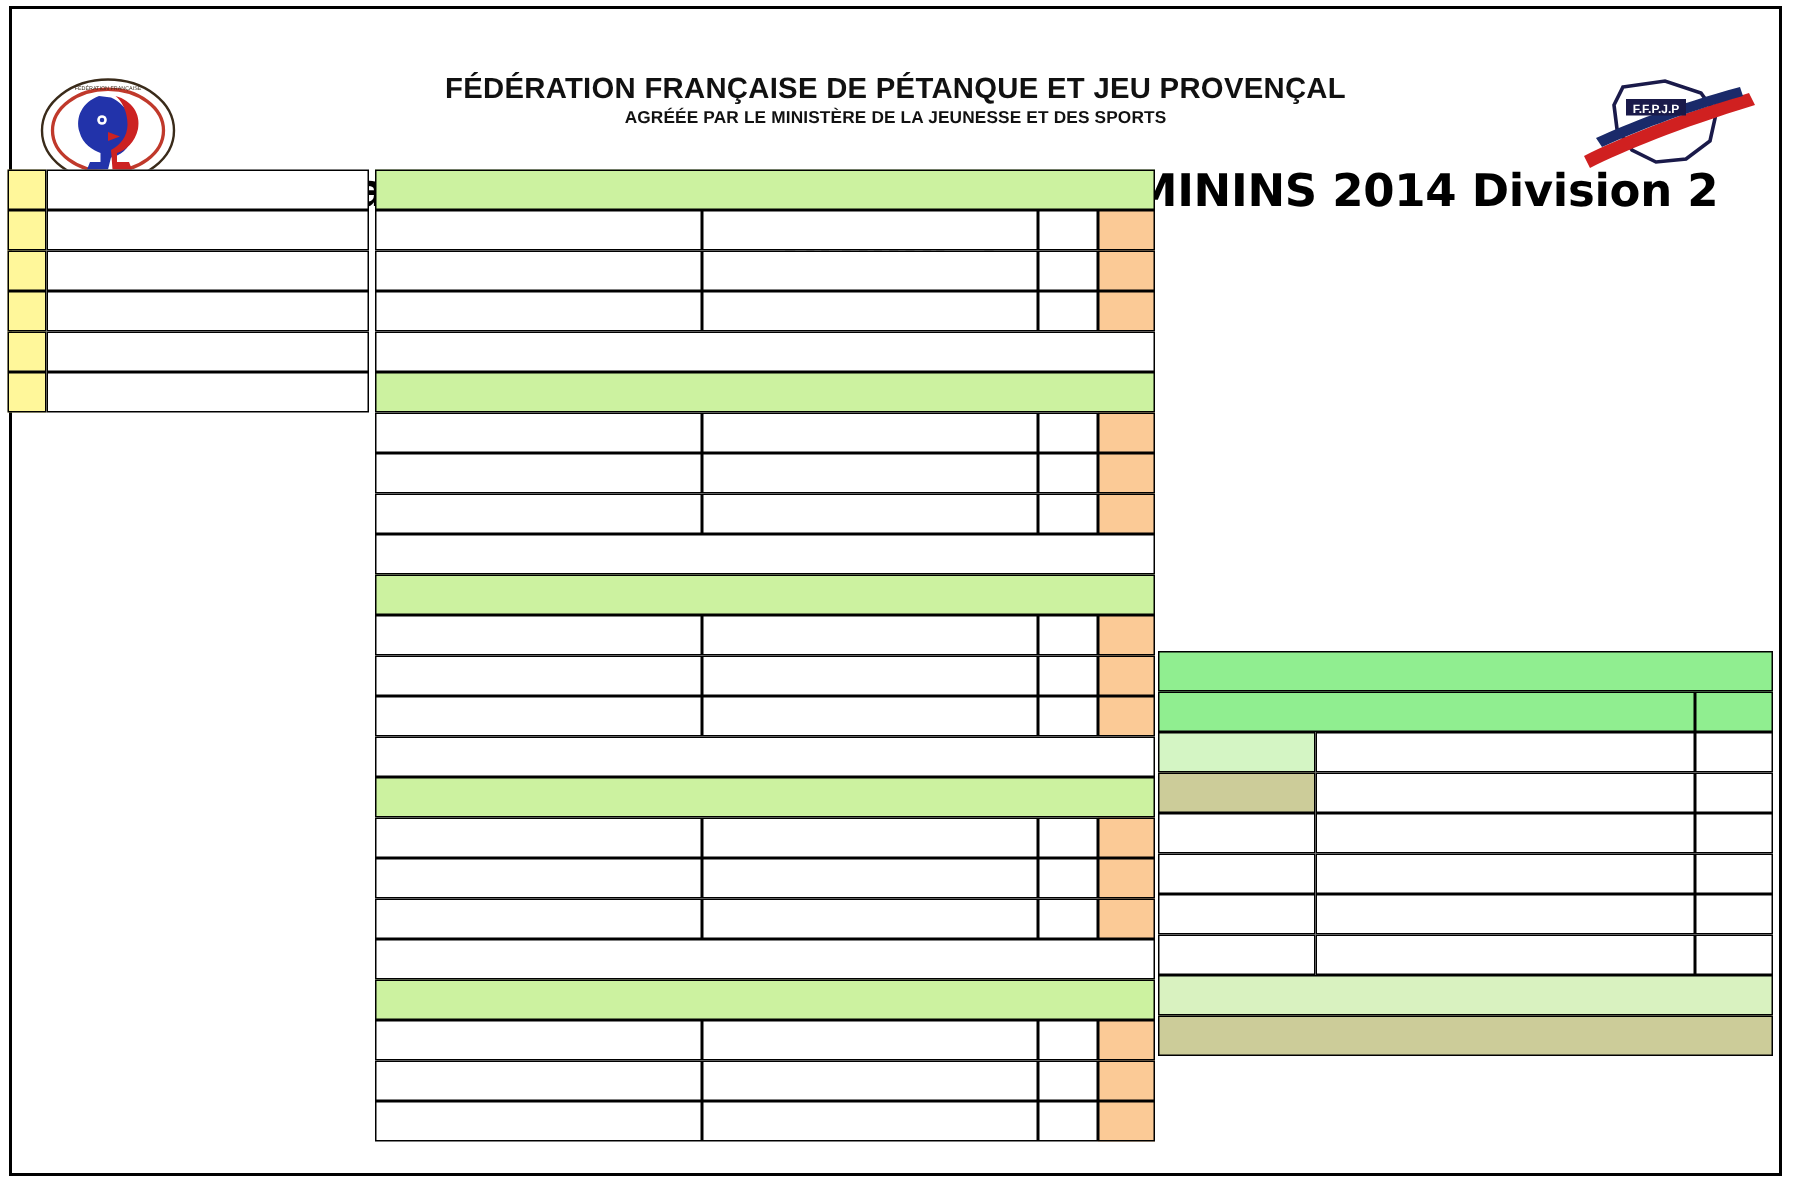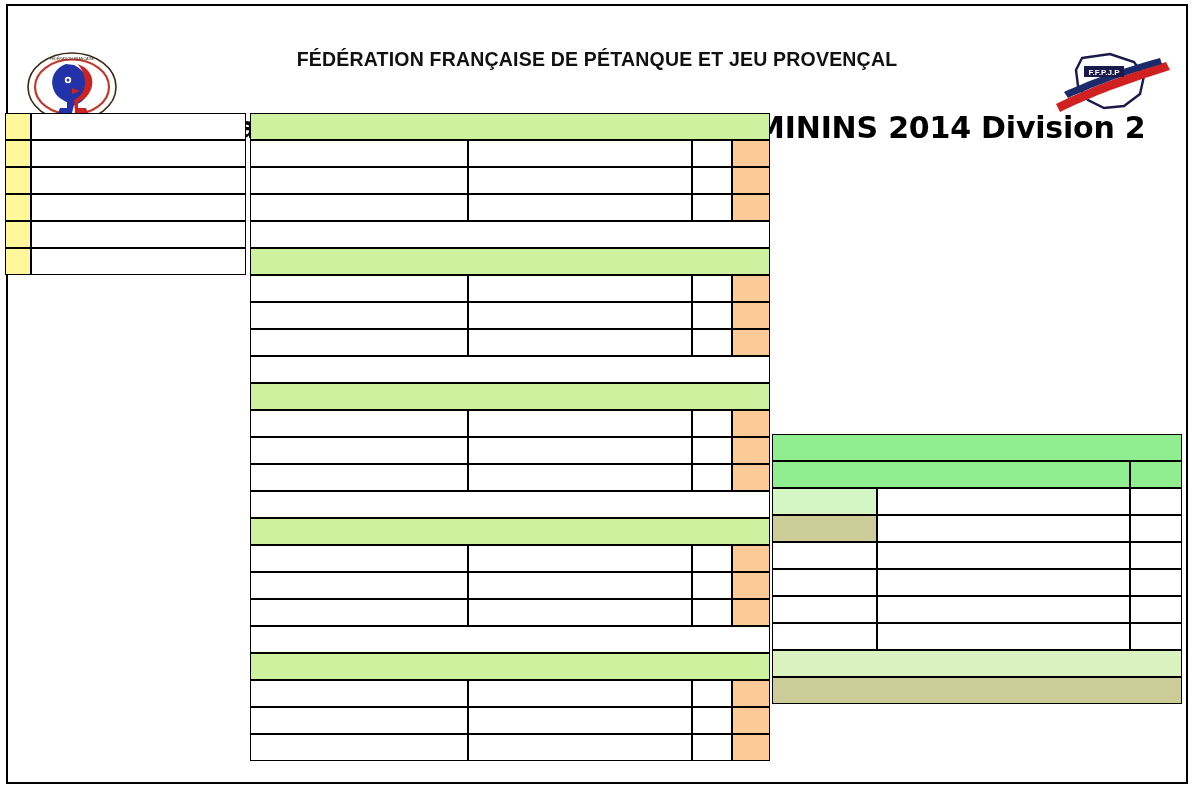--- a/index.html
+++ b/index.html
@@ -60,20 +60,21 @@
       <circle cx="46" cy="30" r="3.2" fill="#fff"></circle>
       <circle cx="46" cy="30" r="1.5" fill="#2233aa"></circle>
       <path d="M50 38 l8 3 -8 3 z" fill="#cc2222"></path>
       <g fill="#3a2b1a" font-size="3.6" font-family="Liberation Sans, sans-serif">
         <text x="50" y="10" text-anchor="middle">FÉDÉRATION FRANÇAISE</text>
         <text x="50" y="71" text-anchor="middle">DE PÉTANQUE</text>
       </g>
     </svg>
 
     <div class="fed-line1">FÉDÉRATION FRANÇAISE DE PÉTANQUE ET JEU PROVENÇAL</div>
+    <div class="fed-line2">AGRÉÉE PAR LE MINISTÈRE DE LA JEUNESSE ET  DES SPORTS</div>
     <div class="main-title">Championnat Départemental des Clubs FEMININS 2014  Division 2 Groupe 2</div>
 
     <svg class="logo-right" viewBox="0 0 132 72">
       <path d="M34 10 L62 6 L86 14 L96 28 L92 46 L76 58 L56 60 L40 52 L30 38 L28 22 Z" fill="none" stroke="#1a1a4a" stroke-width="2.4"></path>
       <path d="M36 16 L62 12 L80 20 L86 32 L80 44 L62 52 L46 48 L36 36 Z" fill="#fff"></path>
       <path d="M8 56 C32 44 66 30 118 14 L122 22 C70 38 36 52 12 64 Z" fill="#d02020"></path>
       <path d="M16 44 C38 34 68 22 112 10 L114 16 C72 28 42 40 20 50 Z" fill="#1a2a6a"></path>
       <rect x="36" y="18" width="40" height="11" fill="#1a1a4a"></rect>
       <text x="56" y="27" text-anchor="middle" fill="#fff" font-size="8" font-family="Liberation Sans, sans-serif" font-weight="bold">F.F.P.J.P</text>
     </svg>

